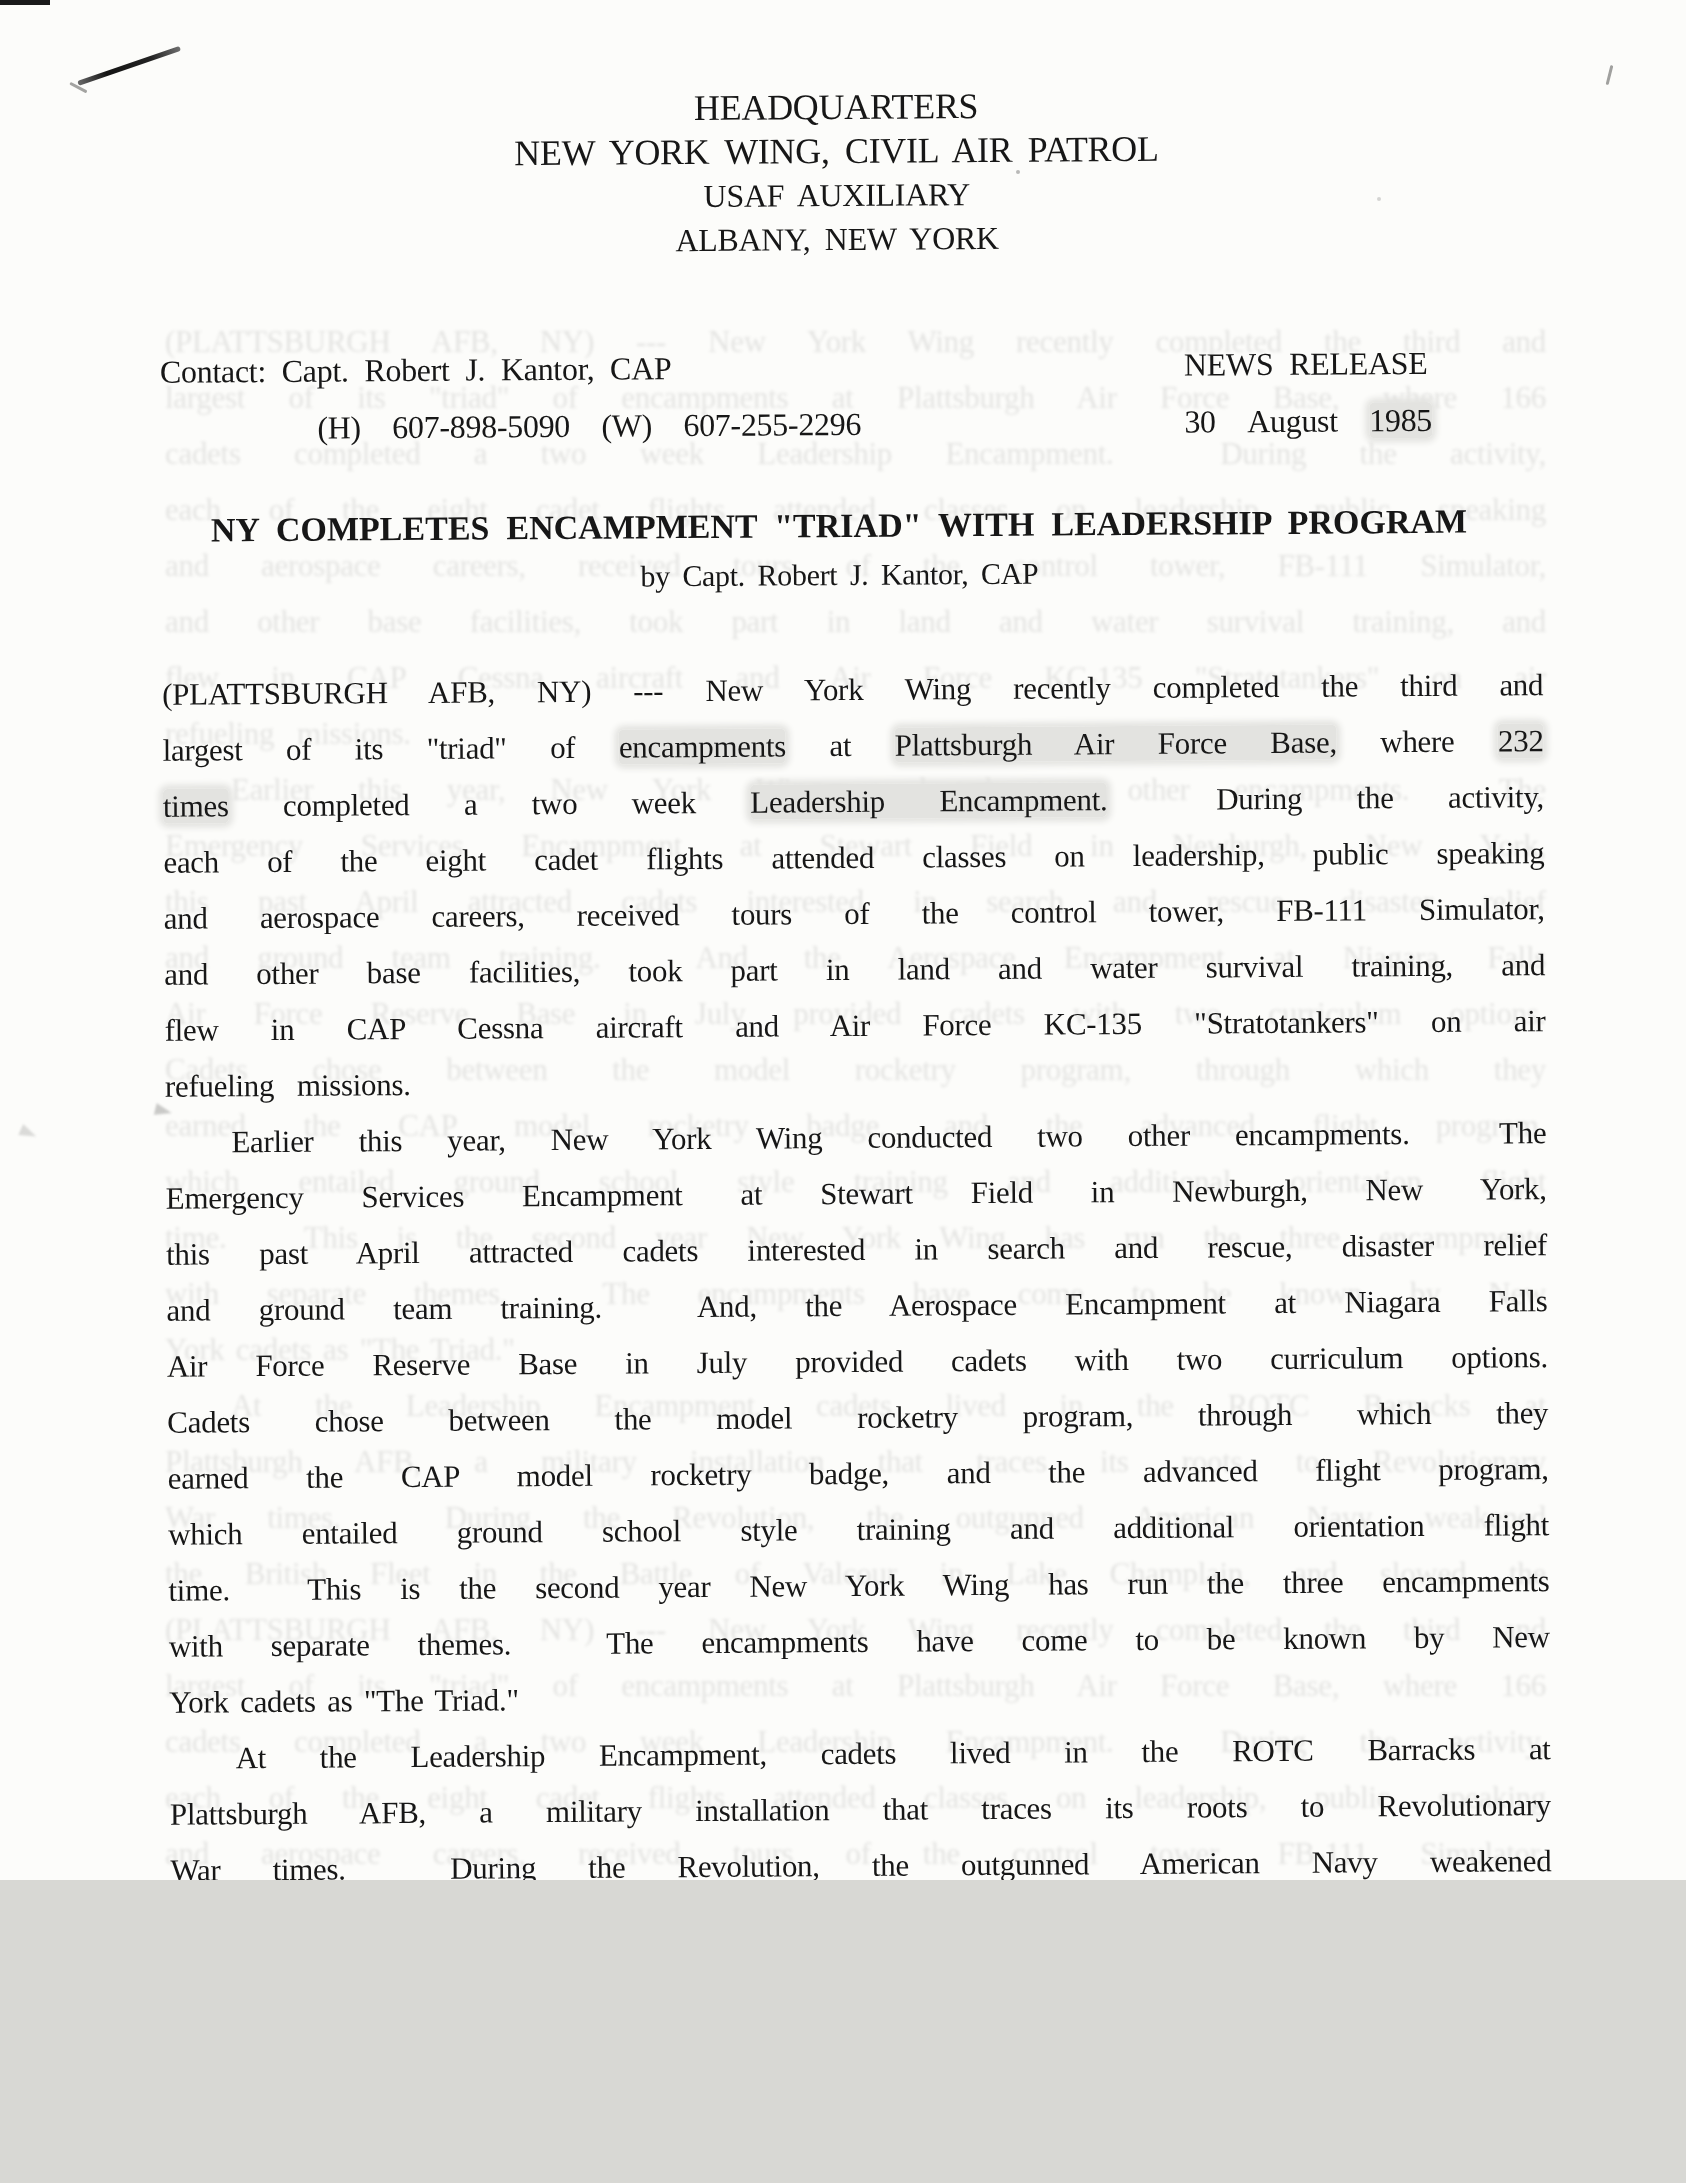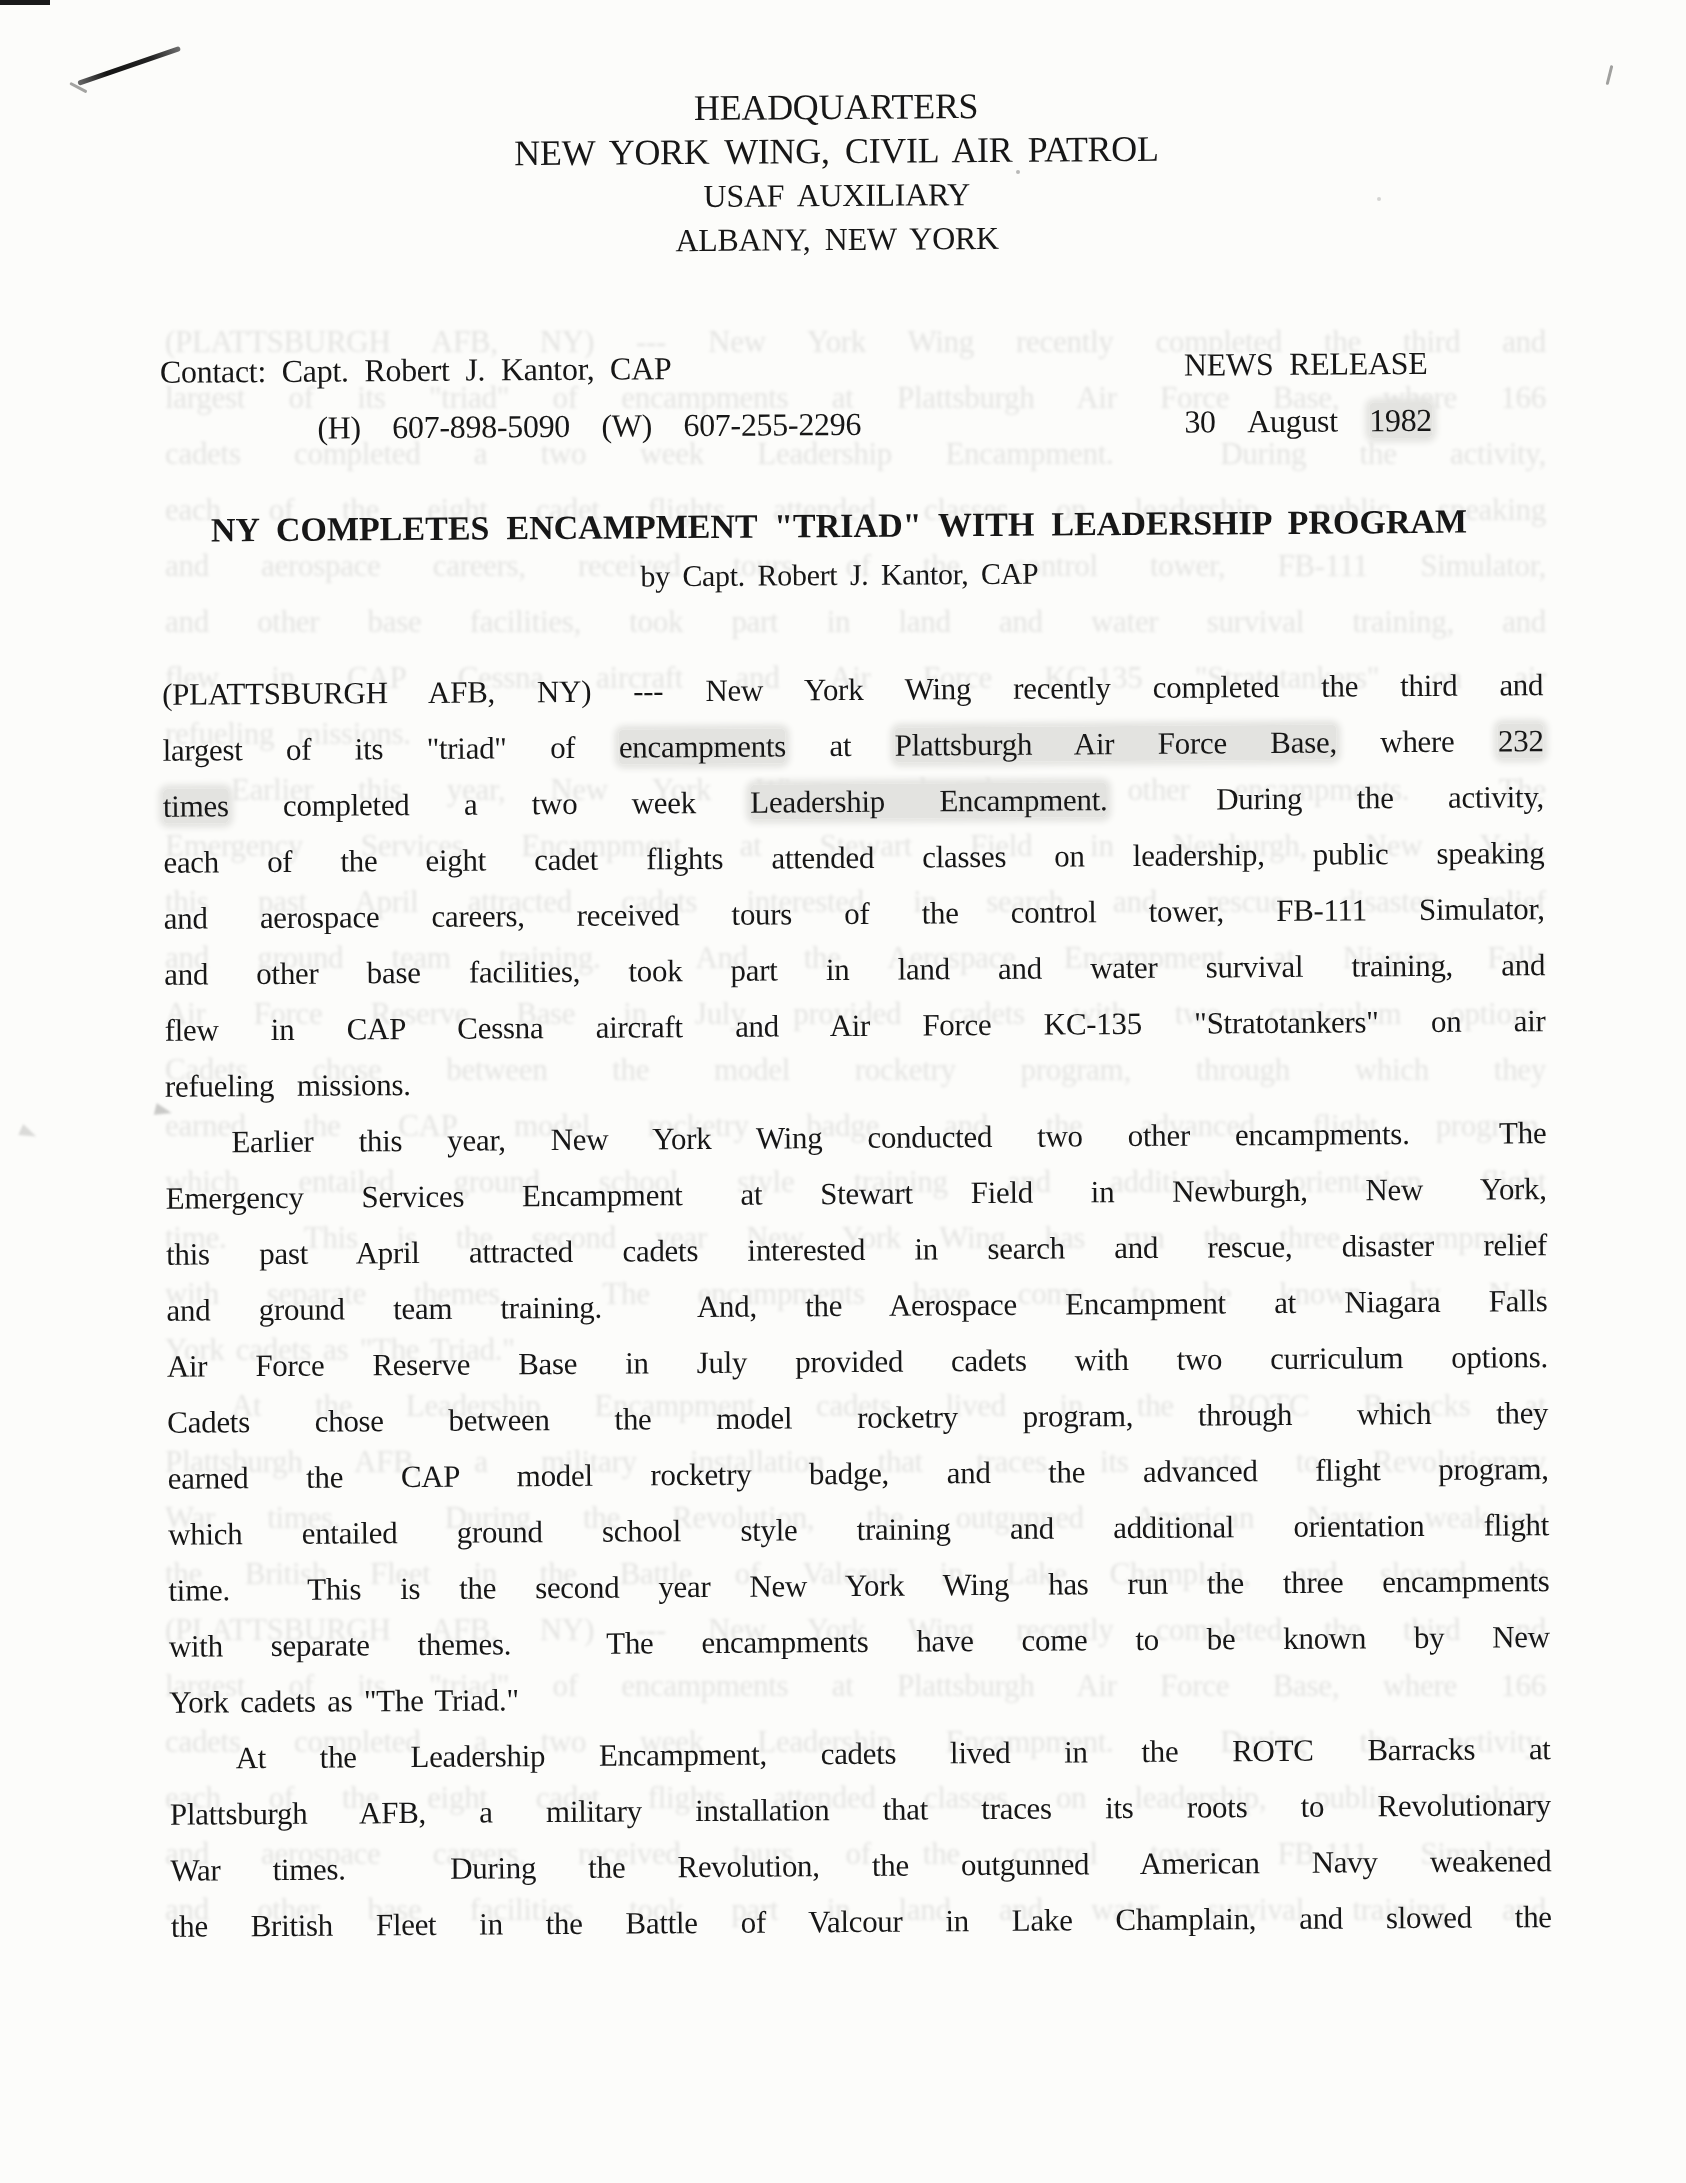--- a/index.html
+++ b/index.html
@@ -1,17 +1,17 @@
 <!DOCTYPE html>
 <html style="font-size:10.6px"><head>
 <meta charset="utf-8">
 <style>
   html,body{margin:0;padding:0;background:#d8d8d4;}
   .page{
-    position:relative;width:1686px;height:2183px;margin:0 auto;
+    position:relative;width:1686px;height:1880px;margin:0 auto;
     background:#fcfcfa;overflow:hidden;
     font-family:"Liberation Serif","DejaVu Serif",serif;
     color:#171717;letter-spacing:-0.3px;
   }
   .content{position:absolute;inset:0;transform:rotate(-0.4deg);transform-origin:843px 1092px;}
 
   
   .bleed{
     position:absolute;top:314px;left:165px;width:1381px;height:1639px;
     overflow:hidden;filter:blur(1.5px);opacity:0.15;color:#5a5a58;
@@ -111,21 +111,21 @@
       <div class="h-big">HEADQUARTERS</div>
       <div class="h-big">NEW YORK WING, CIVIL AIR PATROL</div>
       <div class="h-small">USAF AUXILIARY</div>
       <div class="h-small">ALBANY, NEW YORK</div>
     </div>
 
     <div class="contact-grid">
       <div>Contact: Capt. Robert J. Kantor, CAP</div>
       <div>NEWS RELEASE</div>
       <div class="phone-cell">(H)&nbsp; 607-898-5090 &nbsp;(W)&nbsp; 607-255-2296</div>
-      <div><span>30 &nbsp;August &nbsp;</span><span class="hl">1982</span></div>
+      <div><span>30 &nbsp;August &nbsp;</span><span class="hl">1985</span></div>
     </div>
 
     <div class="title">NY COMPLETES ENCAMPMENT "TRIAD" WITH LEADERSHIP PROGRAM</div>
     <div class="byline">by Capt. Robert J. Kantor, CAP</div>
 
     <div class="doc-body">
         <div class="para">
           <div class="line j"><span>(PLATTSBURGH AFB, NY) --- New York Wing recently completed the third and</span></div>
           <div class="line j"><span>largest of its "triad" of </span><span class="hl">encampments</span><span> at </span><span class="hl">Plattsburgh Air Force Base,</span><span> where </span><span class="hl">232</span></div>
           <div class="line j"><span class="hl">times</span><span> completed a two week </span><span class="hl">Leadership Encampment.</span><span>&nbsp; During the activity,</span></div>

